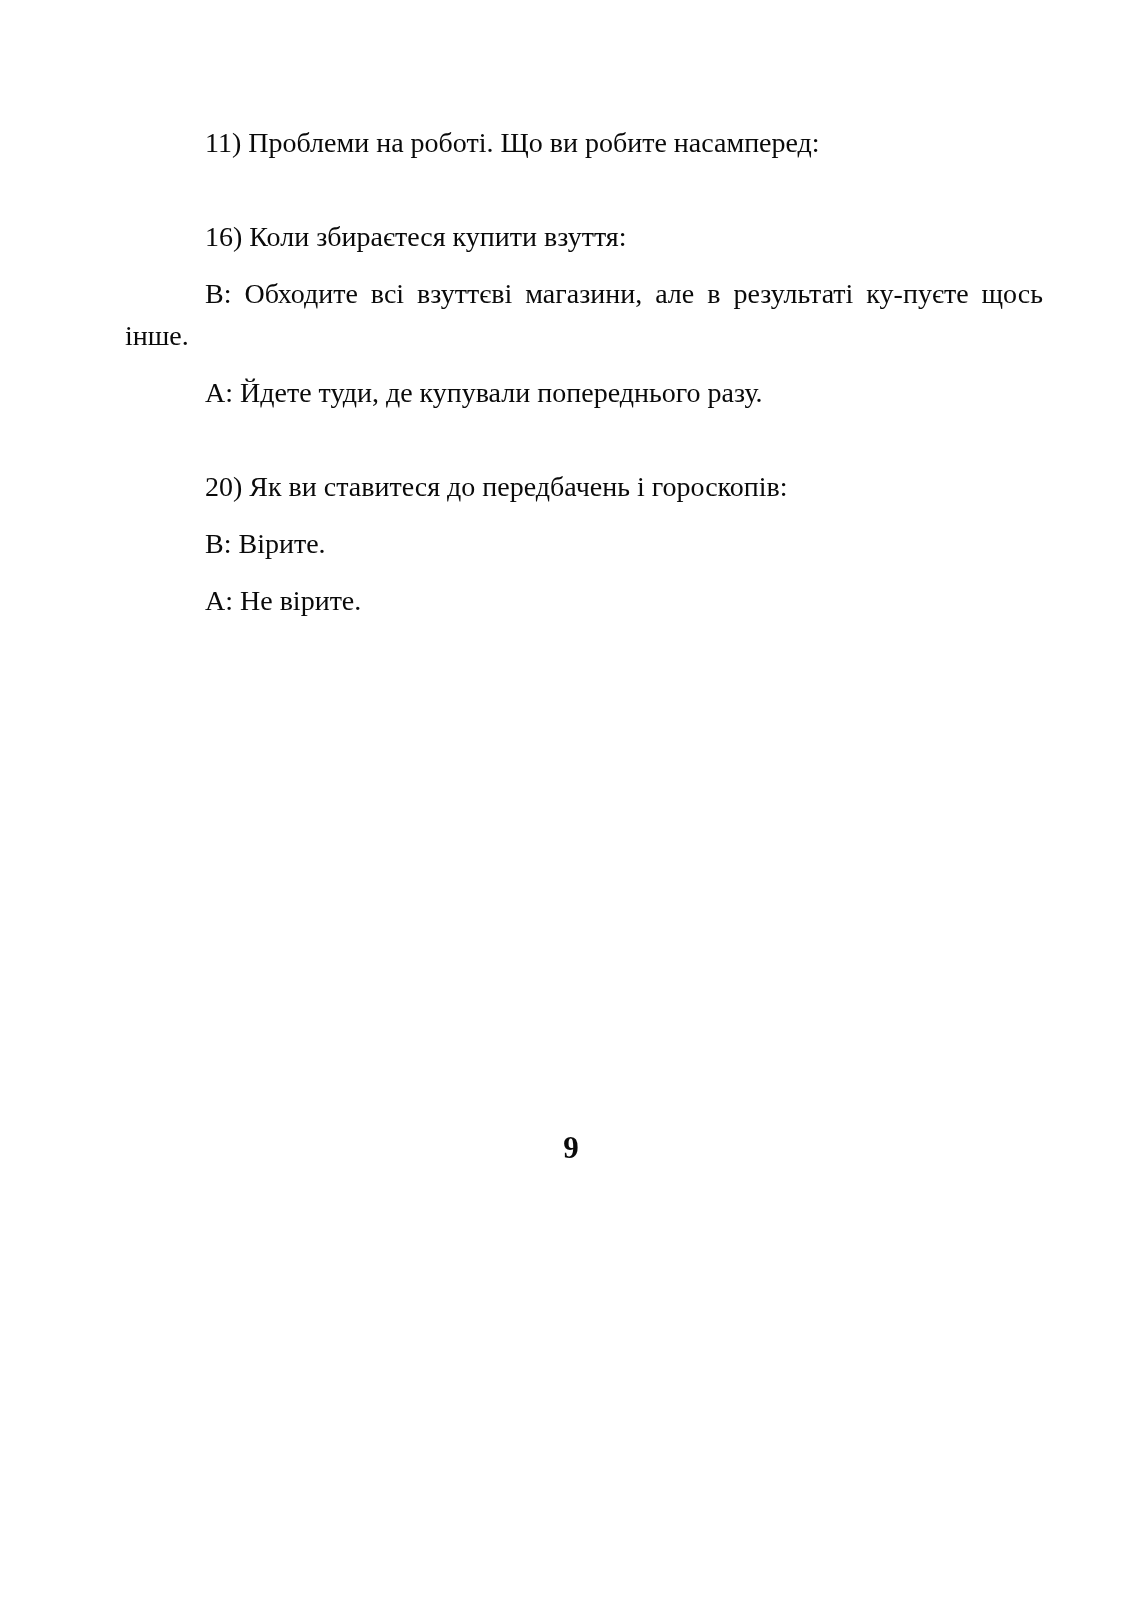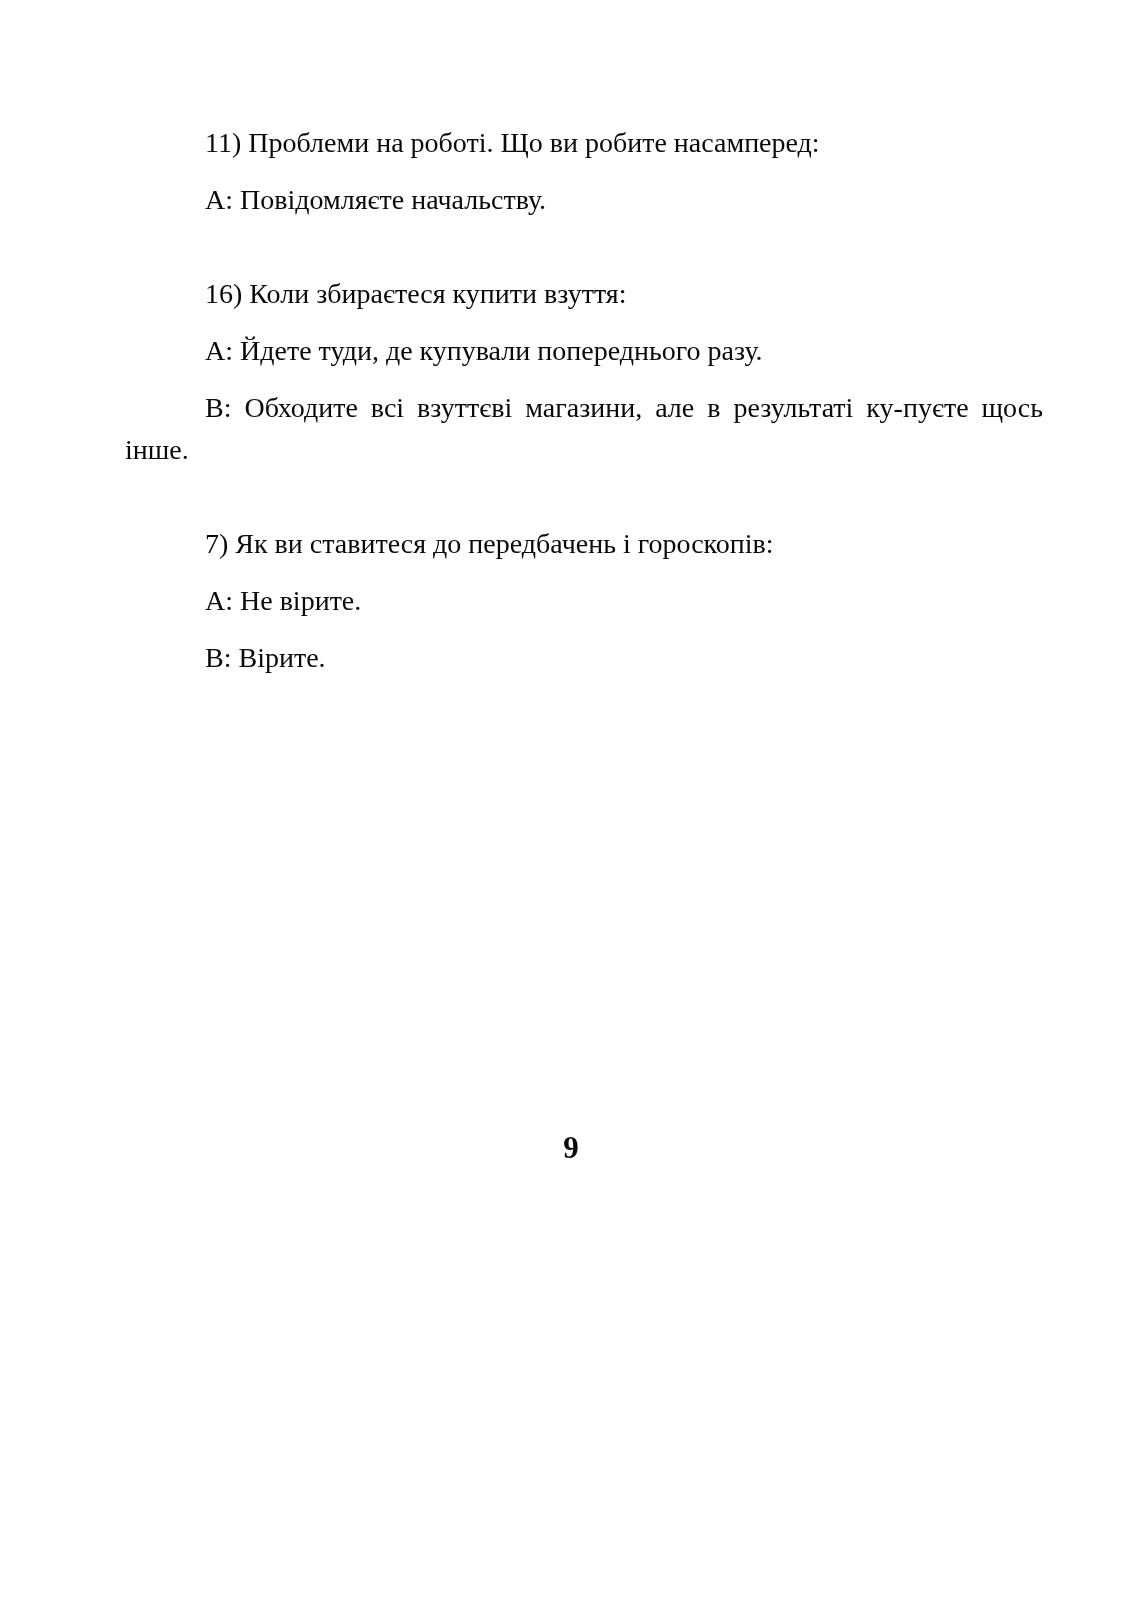--- a/index.html
+++ b/index.html
@@ -44,33 +44,32 @@
     color: #0a0a0a;
   }
 </style>
 </head>
 <body>
 
 <div class="page">
 
   <section class="question-block">
     <p class="para">11) Проблеми на роботі. Що ви робите насамперед:</p>
-    <p class="para">А: Повідомляєте начальству.</p>
   </section>
 
   <section class="question-block">
     <p class="para">16) Коли збираєтеся купити взуття:</p>
+    <p class="para">В: Обходите всі взуттєві магазини, але в результаті ку-пуєте щось інше.</p>
     <p class="para">А: Йдете туди, де купували попереднього разу.</p>
-    <p class="para">В: Обходите всі взуттєві магазини, але в результаті ку-пуєте щось інше.</p>
   </section>
 
   <section class="question-block">
-    <p class="para">7) Як ви ставитеся до передбачень і гороскопів:</p>
+    <p class="para">20) Як ви ставитеся до передбачень і гороскопів:</p>
+    <p class="para">В: Вірите.</p>
     <p class="para">А: Не вірите.</p>
-    <p class="para">В: Вірите.</p>
   </section>
 
   <section class="question-block">
   </section>
 
   <div class="page-number">9</div>
 
 </div>
 
 </body></html>

